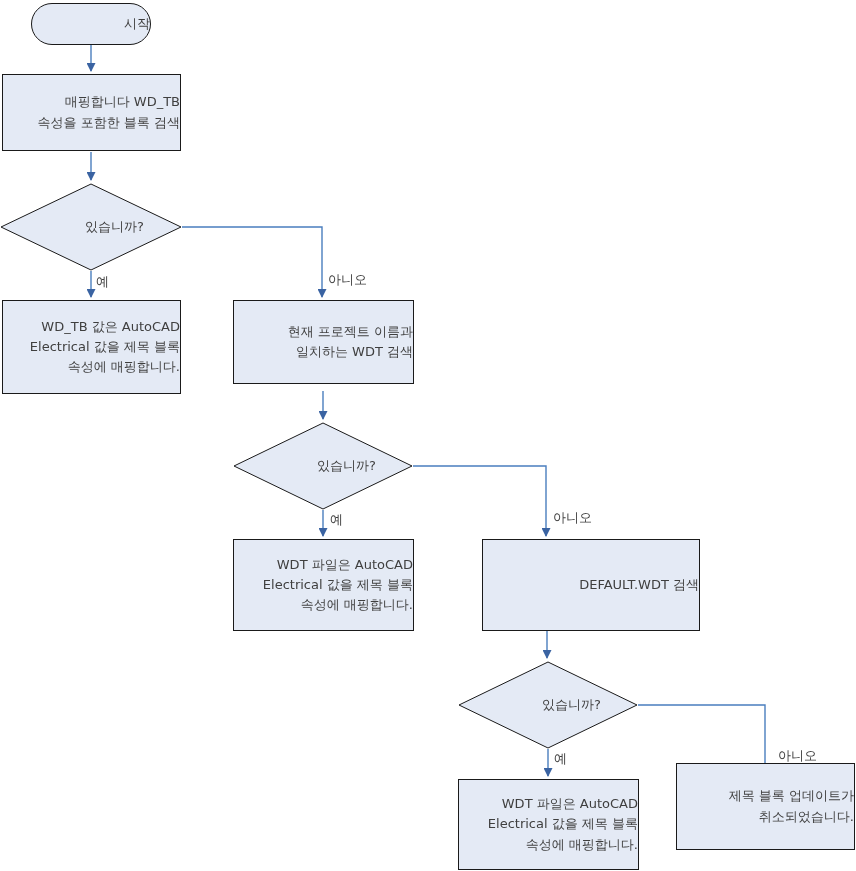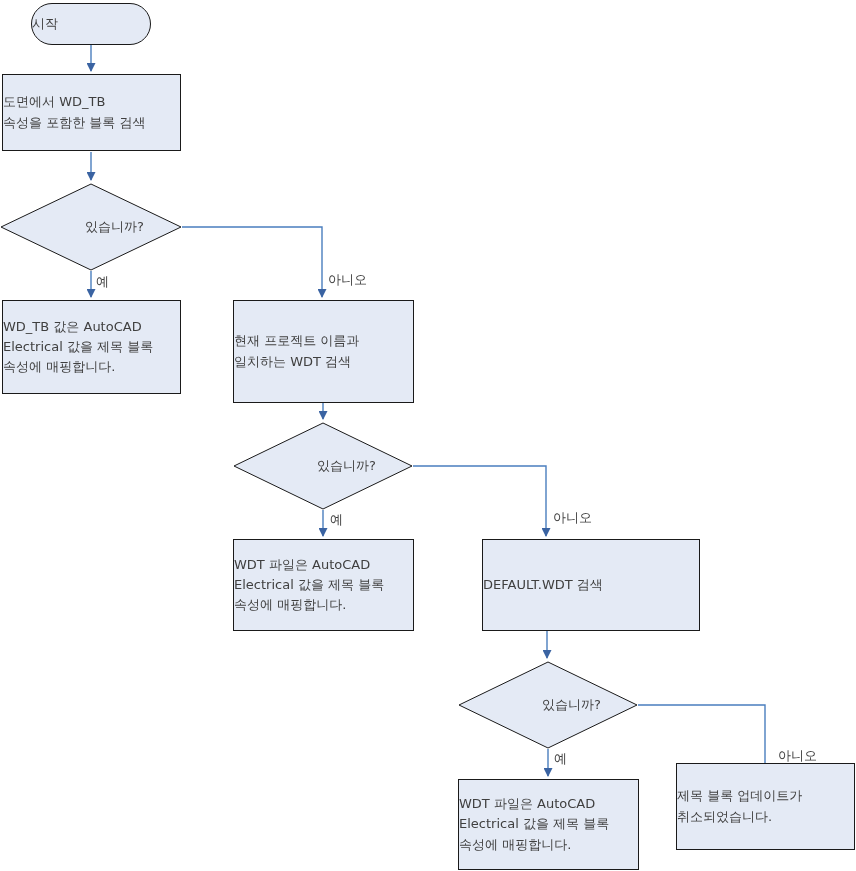--- a/index.html
+++ b/index.html
@@ -11,39 +11,39 @@
     font-size:13px;
     color:var(--text,#3f3f3f);
     overflow:hidden;
   }
   #connectors{position:absolute;left:0;top:0;}
   #connectors path{stroke:var(--connector,#4a7ebe);stroke-width:1.4;fill:none;}
   .node{
     position:absolute;box-sizing:border-box;
     background:var(--shape-fill,#e4eaf5);
     border:1px solid var(--shape-border,#111);
-    display:flex;flex-direction:column;align-items:flex-start;justify-content:center;
+    display:flex;flex-direction:column;align-items:flex-end;justify-content:center;
     text-align:center;line-height:1.55;
   }
   .stadium{border-radius:21px;}
   .diamond{
     position:absolute;display:flex;align-items:center;justify-content:center;
     text-align:center;
   }
   .diamond svg{position:absolute;left:0;top:0;}
   .diamond svg polygon{fill:var(--shape-fill,#e4eaf5);stroke:var(--shape-border,#111);stroke-width:1;}
   .diamond .dlabel{position:relative;margin-left:47px;}
   .edge-label{position:absolute;white-space:nowrap;}
 
   
   #start   {left:31px; top:3px;  width:120px;height:42px;}
   #box1    {left:2px;  top:74px; width:179px;height:77px;}
   #dia1    {left:0px;  top:183px;width:182px;height:88px;}
   #box2    {left:2px;  top:300px;width:179px;height:94px;}
-  #box3    {left:233px;top:300px;width:181px;height:103px;}
+  #box3    {left:233px;top:300px;width:181px;height:84px;}
   #dia2    {left:233px;top:422px;width:180px;height:88px;}
   #box4    {left:233px;top:539px;width:181px;height:92px;}
   #box5    {left:482px;top:539px;width:218px;height:92px;}
   #dia3    {left:458px;top:661px;width:180px;height:88px;}
   #box6    {left:458px;top:779px;width:181px;height:91px;}
   #box7    {left:676px;top:763px;width:179px;height:87px;}
 
   #lbl-yes1{left:96px; top:273px;}
   #lbl-no1 {left:328px;top:271px;}
   #lbl-yes2{left:330px;top:511px;}
@@ -72,21 +72,21 @@
     <path d="M547,631 L547,658" marker-end="url(#arr)"></path>
     <path d="M548,749 L548,776" marker-end="url(#arr)"></path>
     <path d="M638,705 L765,705 L765,776" marker-end="url(#arr)"></path>
   </svg>
 
   <div id="start" class="node stadium">
     <div>시작</div>
   </div>
 
   <div id="box1" class="node">
-    <div>도면에서 WD_TB</div>
+    <div>매핑합니다 WD_TB</div>
     <div>속성을 포함한 블록 검색</div>
   </div>
 
   <div id="dia1" class="diamond">
     <svg width="182" height="88" viewBox="0 0 182 88">
       <polygon points="91,1 181,44 91,87 1,44"></polygon>
     </svg>
     <span class="dlabel">있습니까?</span>
   </div>
 

